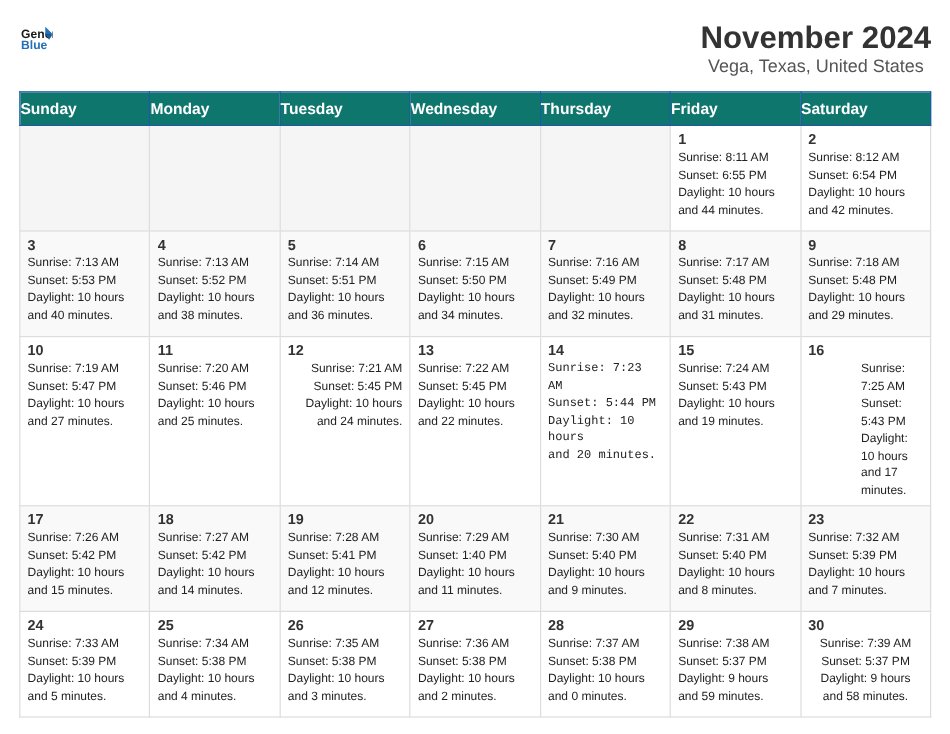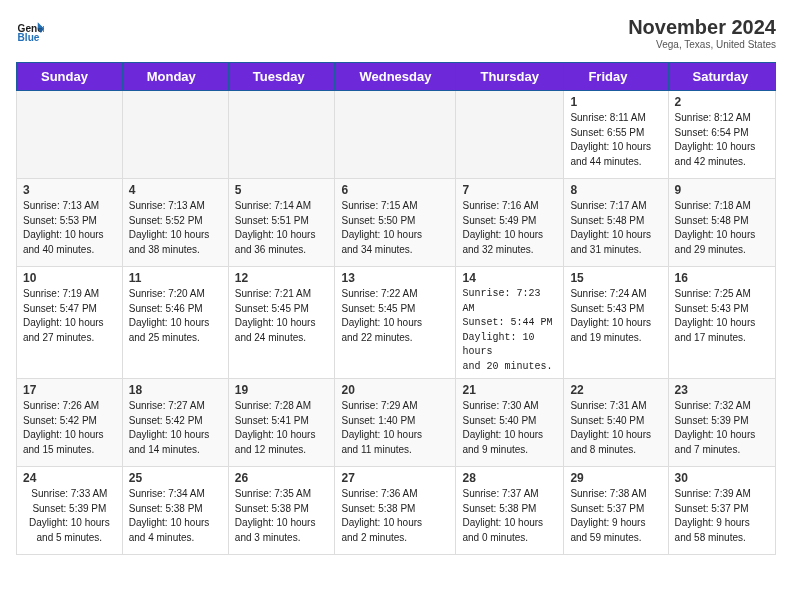--- a/index.html
+++ b/index.html
@@ -22,39 +22,40 @@
       gap: 4px;
     }
     .logo-icon {
       width: 28px;
       height: 28px;
     }
     .title-area {
       text-align: right;
     }
     .month-title {
-      font-size: 20px;
+      font-size: 26px;
       font-weight: bold;
       color: #333;
     }
     .location {
-      font-size: 10px;
+      font-size: 15px;
       color: #555;
+      text-align: center;
     }
     .calendar {
       width: 100%;
       border-collapse: collapse;
       border: 1px solid #ccc;
     }
     .calendar th {
-      background-color: #6d28d9;
+      background-color: #0f766e;
       color: #fff;
       font-size: 13px;
       font-weight: bold;
-      padding: 6px 24px;
+      padding: 6px 0;
       text-align: left;
       border: 1px solid #1a5c9e;
     }
     .calendar td {
       vertical-align: top;
       padding: 4px 6px;
       border: 1px solid #ddd;
       width: 108px;
       min-height: 90px;
       font-size: 11px;
@@ -195,21 +196,21 @@
         </td>
         <td>
           <span class="day-num">11</span>
           <div class="day-info" style="white-space: pre-line;">Sunrise: 7:20 AM
 Sunset: 5:46 PM
 Daylight: 10 hours
 and 25 minutes.</div>
         </td>
         <td>
           <span class="day-num">12</span>
-          <div class="day-info" style="white-space: pre-line;">Sunrise: 7:21 AM
+          <div class="day-info" style="white-space: pre-line; text-align: right;">Sunrise: 7:21 AM
 Sunset: 5:45 PM
 Daylight: 10 hours
 and 24 minutes.</div>
         </td>
         <td>
           <span class="day-num">13</span>
           <div class="day-info" style="white-space: pre-line;">Sunrise: 7:22 AM
 Sunset: 5:45 PM
 Daylight: 10 hours
 and 22 minutes.</div>
@@ -223,21 +224,21 @@
         </td>
         <td>
           <span class="day-num">15</span>
           <div class="day-info" style="white-space: pre-line;">Sunrise: 7:24 AM
 Sunset: 5:43 PM
 Daylight: 10 hours
 and 19 minutes.</div>
         </td>
         <td>
           <span class="day-num">16</span>
-          <div class="day-info" style="white-space: pre-line;">Sunrise: 7:25 AM
+          <div class="day-info" style="white-space: pre-line; margin-left: 44px;">Sunrise: 7:25 AM
 Sunset: 5:43 PM
 Daylight: 10 hours
 and 17 minutes.</div>
         </td>
       </tr>
       <tr>
         <td>
           <span class="day-num">17</span>
           <div class="day-info" style="white-space: pre-line;">Sunrise: 7:26 AM
 Sunset: 5:42 PM
@@ -283,21 +284,21 @@
           <span class="day-num">23</span>
           <div class="day-info" style="white-space: pre-line;">Sunrise: 7:32 AM
 Sunset: 5:39 PM
 Daylight: 10 hours
 and 7 minutes.</div>
         </td>
       </tr>
       <tr>
         <td>
           <span class="day-num">24</span>
-          <div class="day-info" style="white-space: pre-line; text-align: center;">Sunrise: 7:33 AM
+          <div class="day-info" style="white-space: pre-line;">Sunrise: 7:33 AM
 Sunset: 5:39 PM
 Daylight: 10 hours
 and 5 minutes.</div>
         </td>
         <td>
           <span class="day-num">25</span>
           <div class="day-info" style="white-space: pre-line;">Sunrise: 7:34 AM
 Sunset: 5:38 PM
 Daylight: 10 hours
 and 4 minutes.</div>
@@ -325,20 +326,20 @@
         </td>
         <td>
           <span class="day-num">29</span>
           <div class="day-info" style="white-space: pre-line;">Sunrise: 7:38 AM
 Sunset: 5:37 PM
 Daylight: 9 hours
 and 59 minutes.</div>
         </td>
         <td>
           <span class="day-num">30</span>
-          <div class="day-info" style="white-space: pre-line;">Sunrise: 7:39 AM
+          <div class="day-info" style="white-space: pre-line; text-align: center;">Sunrise: 7:39 AM
 Sunset: 5:37 PM
 Daylight: 9 hours
 and 58 minutes.</div>
         </td>
       </tr>
     </tbody>
 </table>
 
 </body></html>

